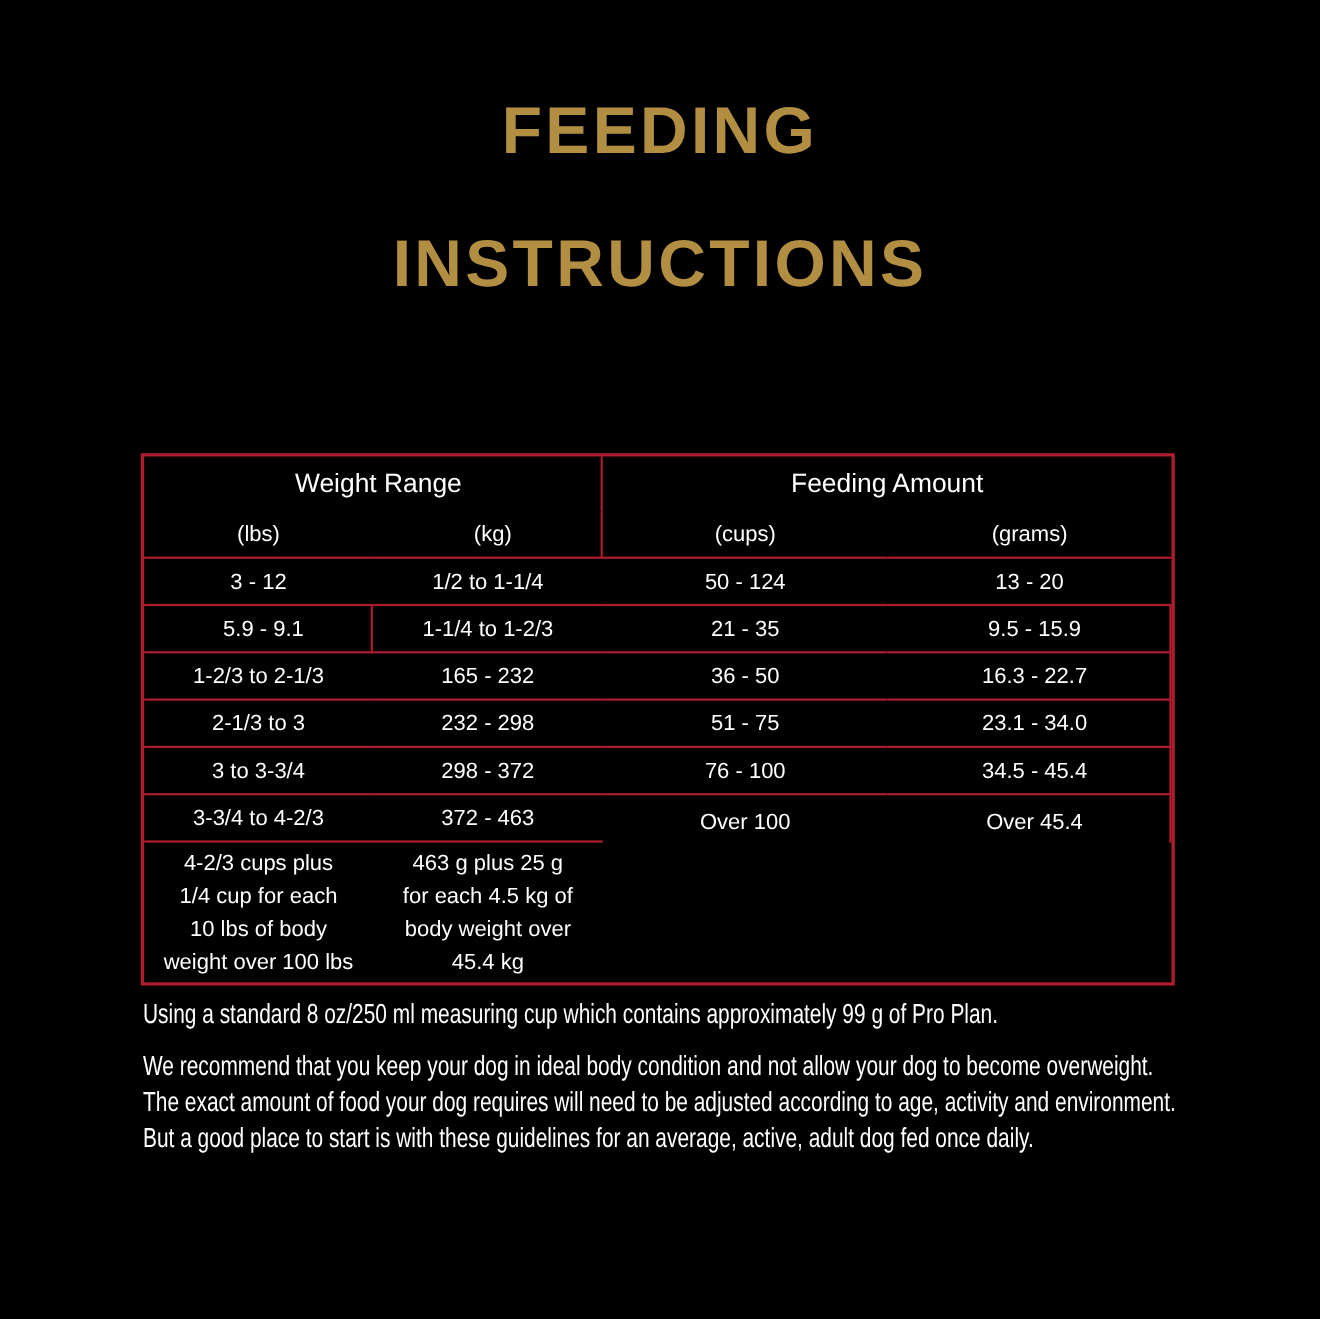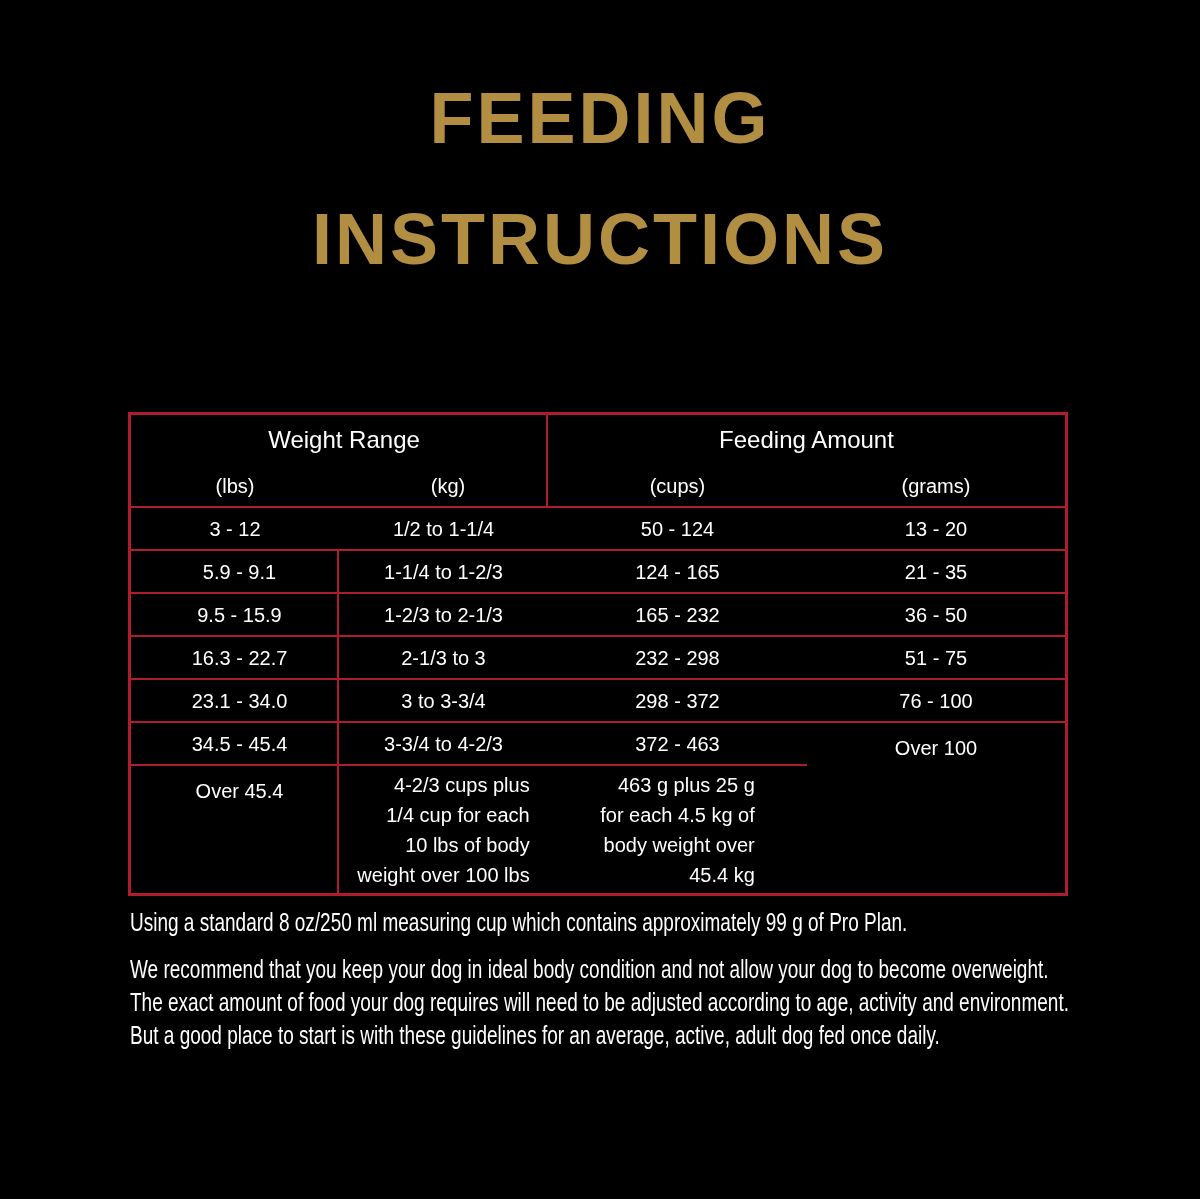--- a/index.html
+++ b/index.html
@@ -16,21 +16,21 @@
     overflow: hidden;
     position: relative;
   }
   
   .title {
     position: absolute;
     top: 58px; left: 0;
     width: 1200px;
     text-align: center;
     color: var(--gold);
-    font-size: 72px;
+    font-size: 60px;
     font-weight: bold;
     letter-spacing: 3px;
     line-height: 121px;
   }
   .title span { display: block; }
   
   .feed-table {
     position: absolute;
     left: 128px; top: 412px;
     width: 940px;
@@ -49,21 +49,21 @@
     font-size: 20px;
     text-align: center;
     white-space: pre-line;
     line-height: 28px;
   }
   .group { font-size: 24px; }
   .g1 { grid-column: 1 / 3; }
   .g2 { grid-column: 3 / 5; }
   .divider { border-right: 2px solid var(--red); padding-left: 11px; }
   .sub, .data { border-bottom: 2px solid var(--red); }
-  .data.last { border-bottom: none; line-height: 30px; text-align: right; }
+  .data.last { border-bottom: none; line-height: 30px; }
   .data.last.c-lbs, .data.last.c-kg {
     align-items: flex-start;
     padding-top: 10px;
   }
   
   .notes {
     position: absolute;
     left: 130px; top: 906px;
     width: 1237px;
     transform: scaleX(0.76);
@@ -93,21 +93,20 @@
       <div class="cell sub c-cups">(cups)</div>
       <div class="cell sub c-grams">(grams)</div>
 
   <div class="cell data c-lbs">3 - 12</div>
   <div class="cell data c-cups">1/2 to 1-1/4</div>
   <div class="cell data c-grams">50 - 124</div>
 
   <div class="cell data c-lbs">13 - 20</div>
   <div class="cell data c-kg divider">5.9 - 9.1</div>
   <div class="cell data c-cups">1-1/4 to 1-2/3</div>
-  <div class="cell data c-grams">124 - 165</div>
 
   <div class="cell data c-lbs">21 - 35</div>
   <div class="cell data c-kg divider">9.5 - 15.9</div>
   <div class="cell data c-cups">1-2/3 to 2-1/3</div>
   <div class="cell data c-grams">165 - 232</div>
 
   <div class="cell data c-lbs">36 - 50</div>
   <div class="cell data c-kg divider">16.3 - 22.7</div>
   <div class="cell data c-cups">2-1/3 to 3</div>
   <div class="cell data c-grams">232 - 298</div>

